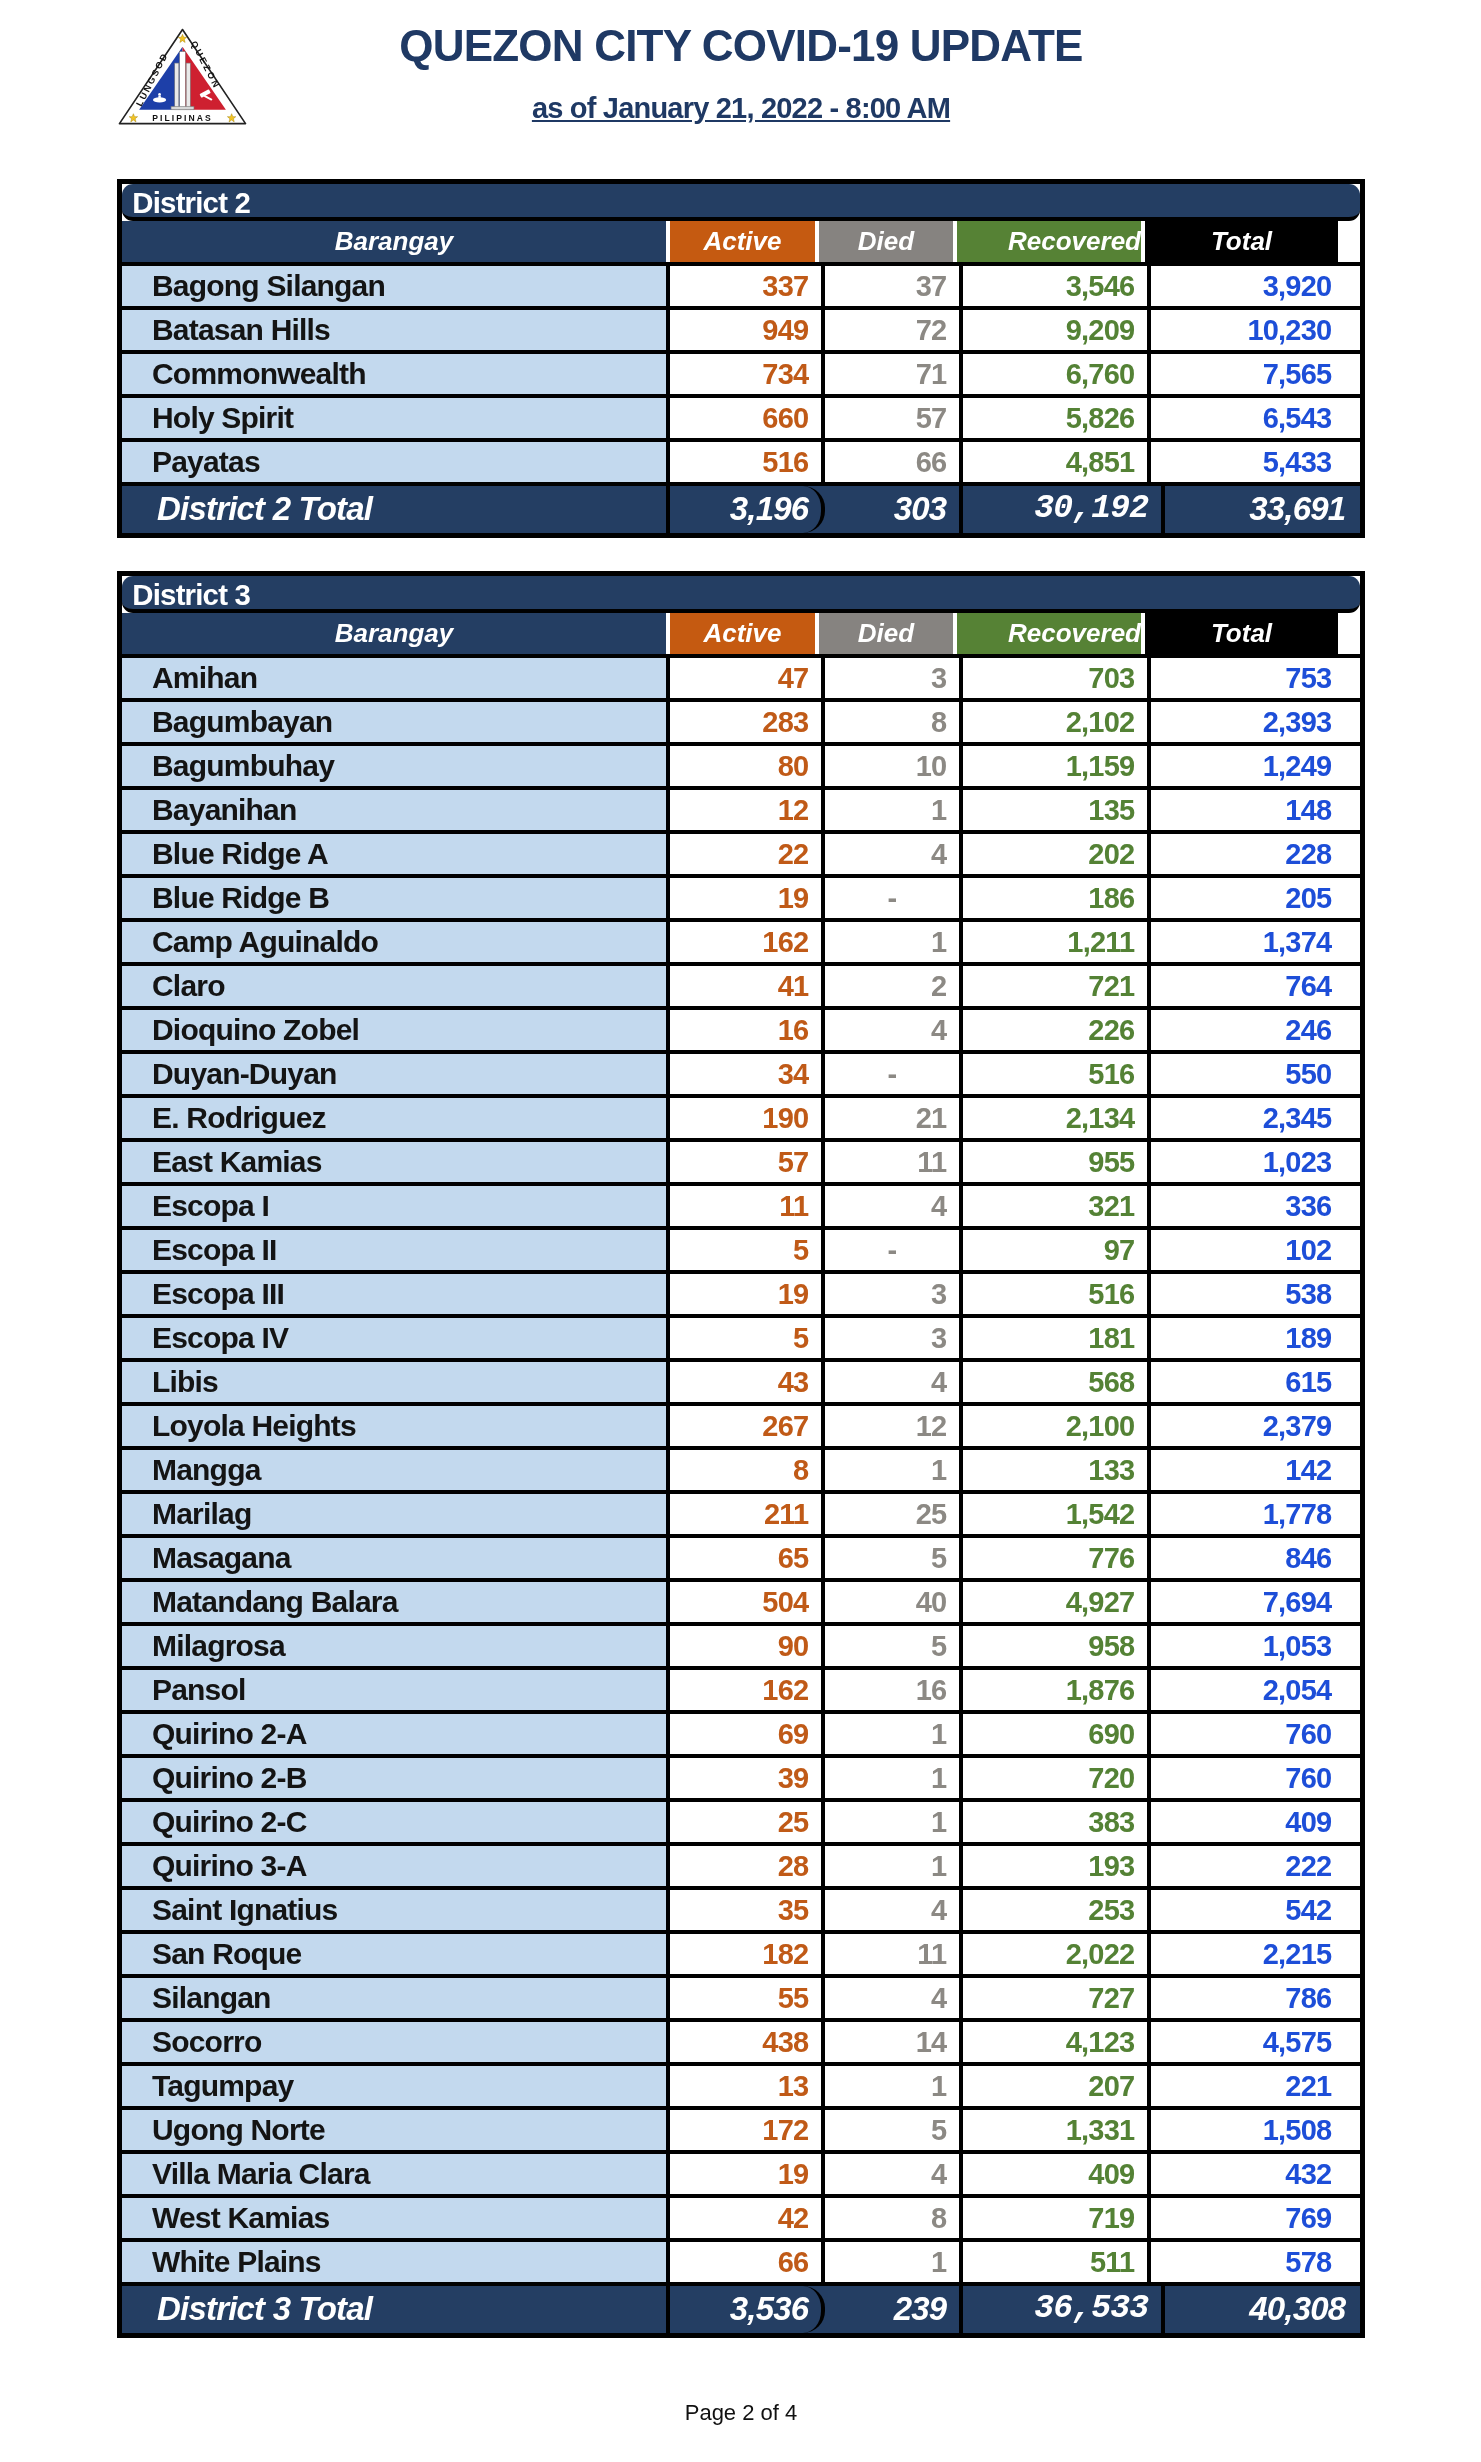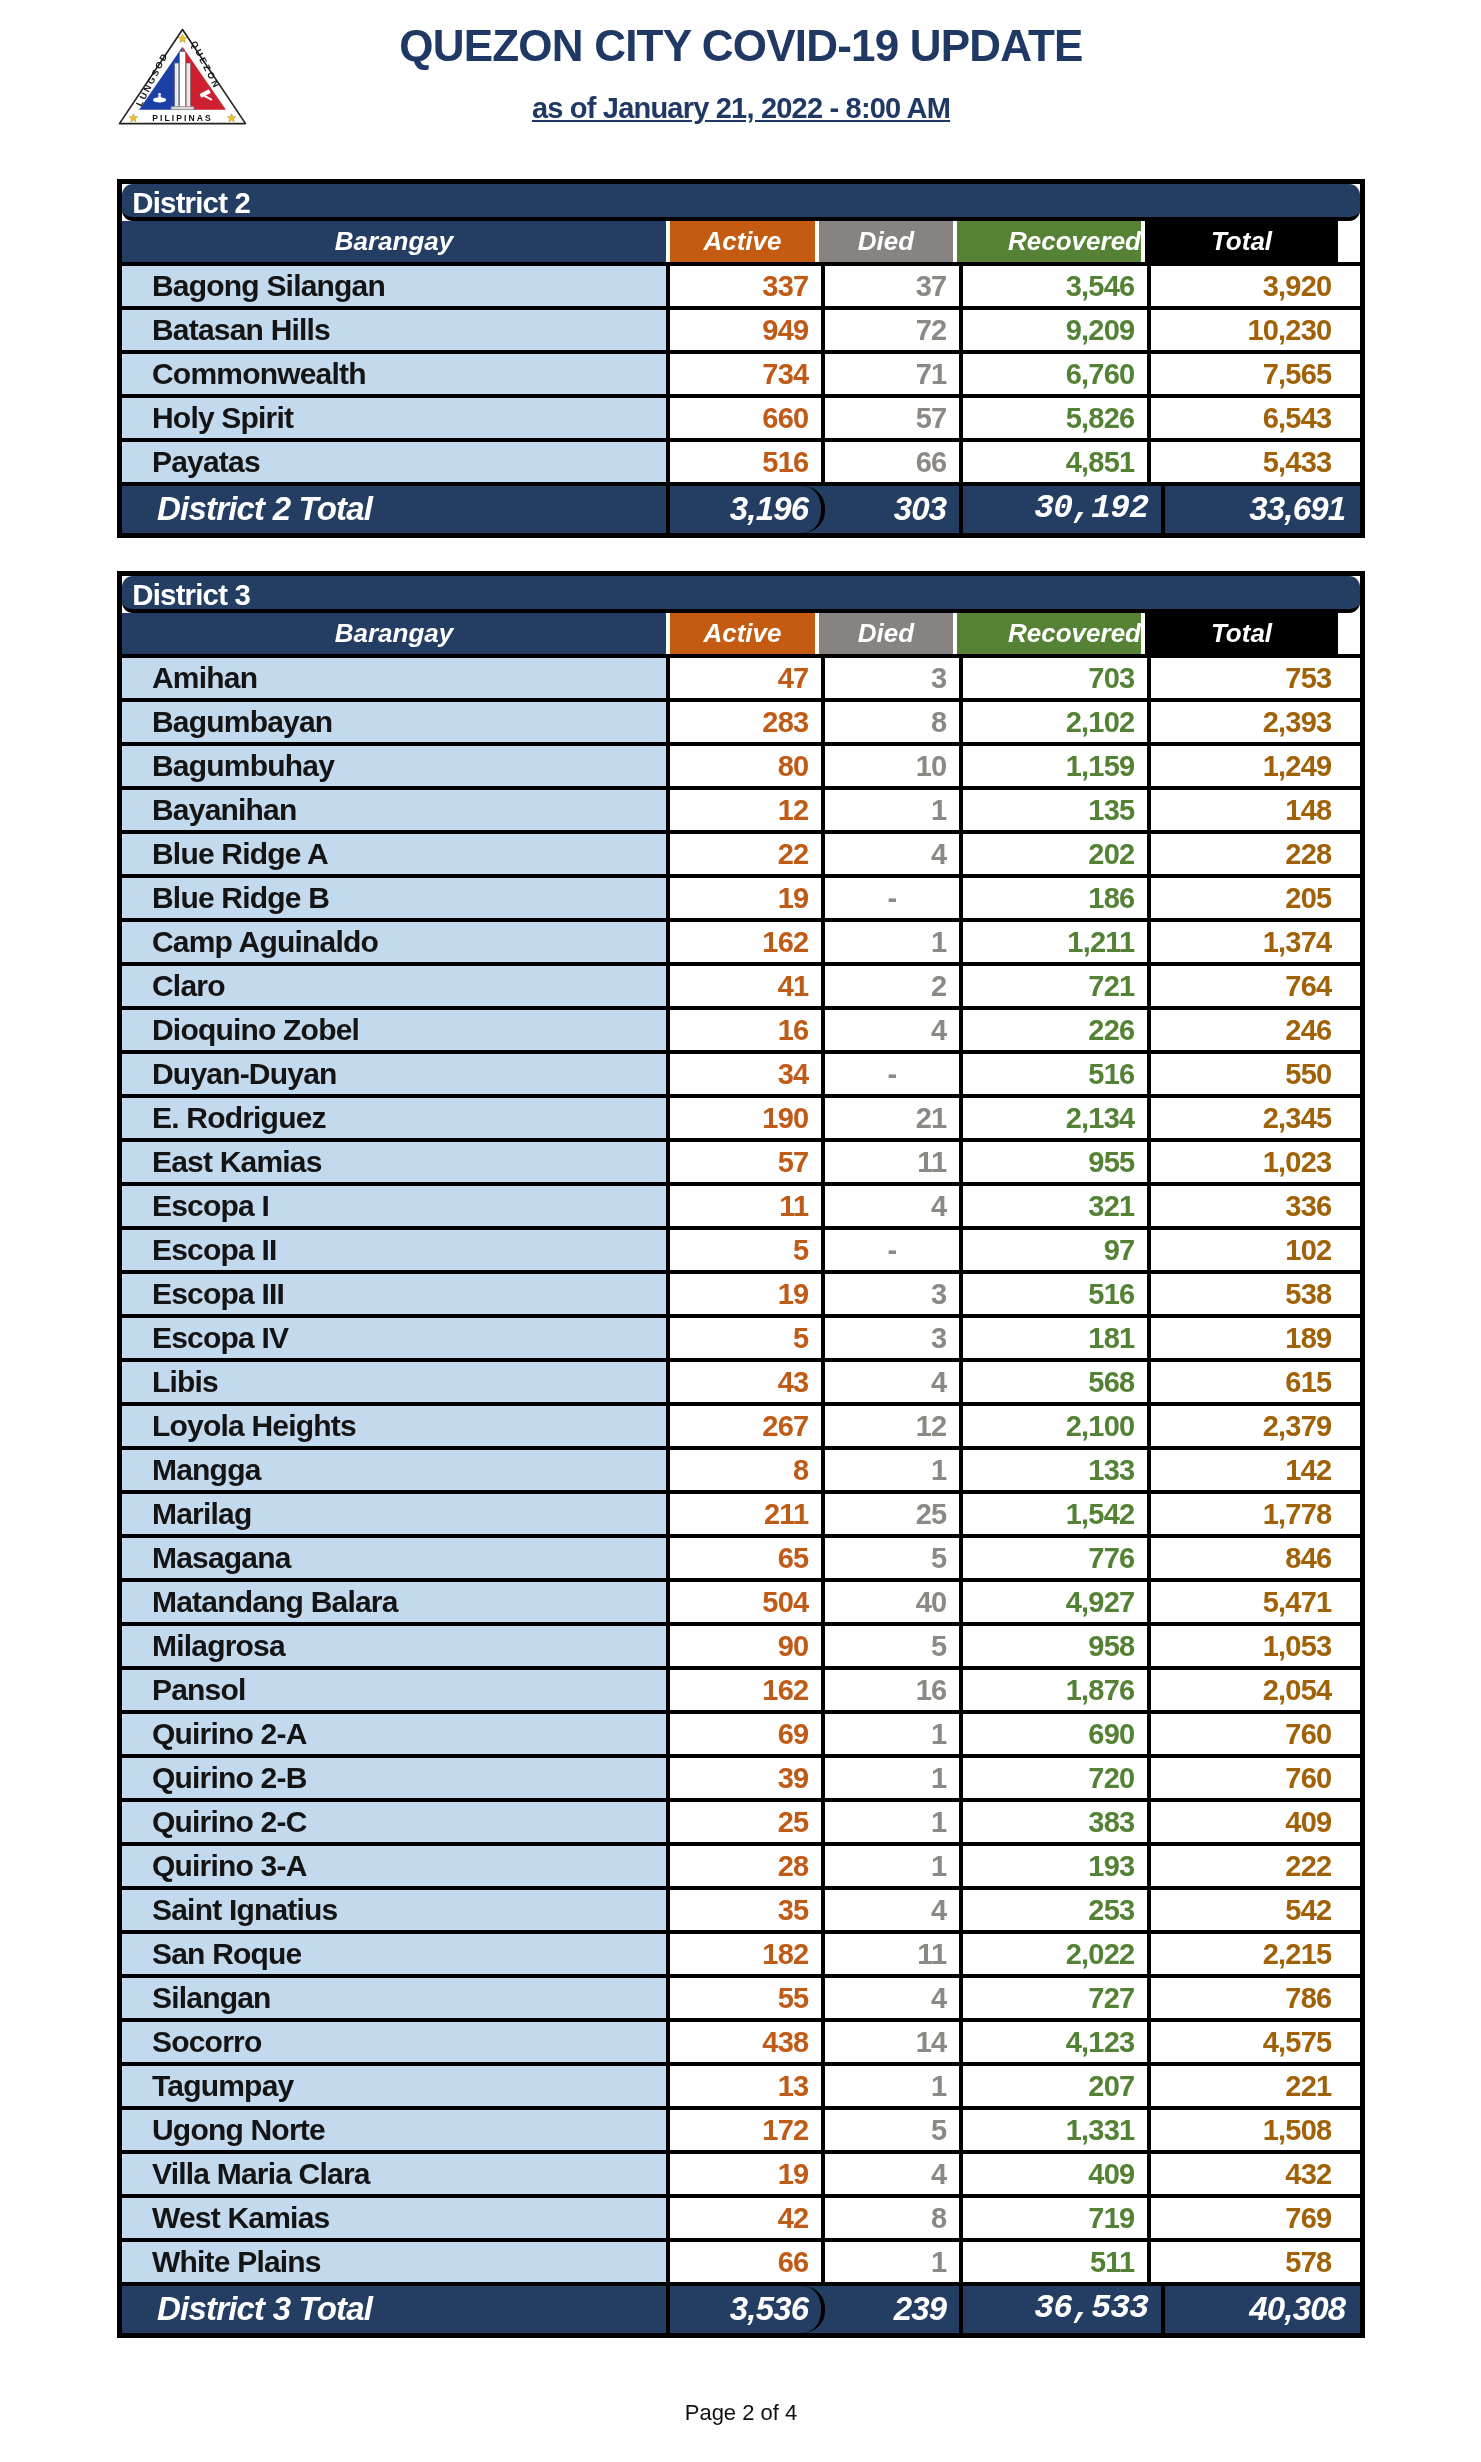--- a/index.html
+++ b/index.html
@@ -110,21 +110,21 @@
     background: var(--light-blue);
     color: #141414;
     text-align: left;
     padding-left: 30px;
     padding-right: 4.8px;
     font-size: 30px;
   }
   .c-active { width: 155px; color: var(--orange-num); }
   .c-died   { width: 138px; color: var(--num-gray); }
   .c-recovered { width: 188px; color: var(--green-num); }
-  .c-total  { width: 193px; color: #a16207; }
+  .c-total  { width: 193px; color: #1d4ed8; }
   .cell.dash { text-align: center; padding-right: 0; }
 
   .total-row {
     display: flex;
     height: 51px;
     border-top: 4.8px solid #000;
     background: var(--navy);
   }
   .tcell {
     height: 100%;
@@ -429,21 +429,21 @@
           <div class="cell c-active">65</div>
           <div class="cell c-died">5</div>
           <div class="cell c-recovered">776</div>
           <div class="cell c-total">846</div>
         </div>
         <div class="data-row">
           <div class="cell c-name">Matandang Balara</div>
           <div class="cell c-active">504</div>
           <div class="cell c-died">40</div>
           <div class="cell c-recovered">4,927</div>
-          <div class="cell c-total">5,471</div>
+          <div class="cell c-total">7,694</div>
         </div>
         <div class="data-row">
           <div class="cell c-name">Milagrosa</div>
           <div class="cell c-active">90</div>
           <div class="cell c-died">5</div>
           <div class="cell c-recovered">958</div>
           <div class="cell c-total">1,053</div>
         </div>
         <div class="data-row">
           <div class="cell c-name">Pansol</div>

